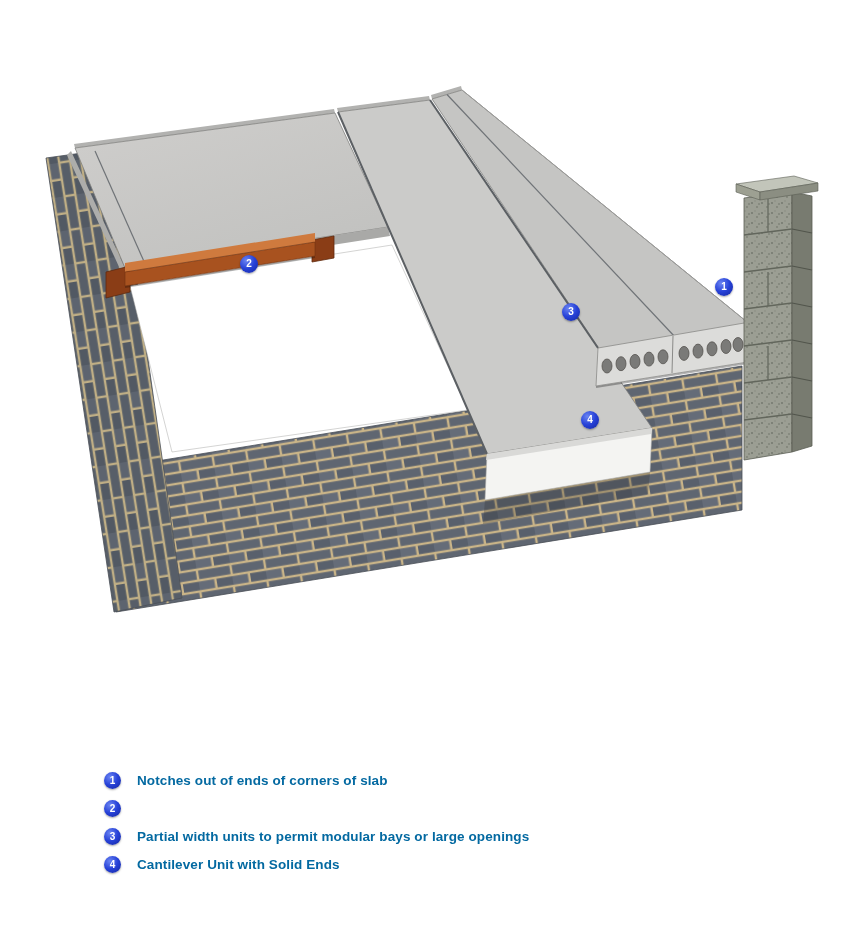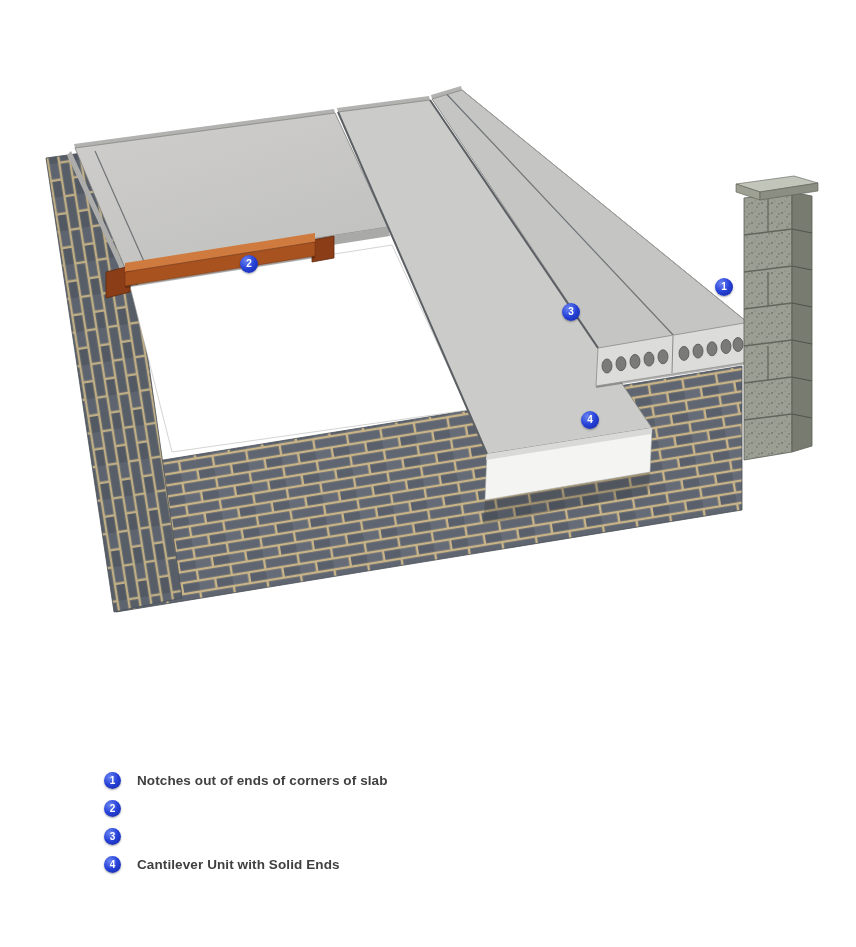--- a/index.html
+++ b/index.html
@@ -15,21 +15,21 @@
     box-shadow:0 1px 2px rgba(0,0,0,0.35);
   }
   .legend{position:absolute;left:104px;top:766px;display:flex;flex-direction:column;}
   .legend-row{display:flex;align-items:center;height:28px;}
   .legend-marker{
     width:17px;height:17px;border-radius:50%;flex:none;margin-right:16px;
     background:radial-gradient(circle at 35% 30%, #6b85f2 0%, #2742d8 48%, #13249e 100%);
     color:#fff;font-weight:bold;font-size:10px;line-height:17px;text-align:center;
     box-shadow:0 1px 2px rgba(0,0,0,0.35);
   }
-  .legend-label{font-weight:700;font-size:13.5px;color:#404040;white-space:nowrap;letter-spacing:.1px;}
+  .legend-label{font-weight:700;font-size:13.5px;color:#0369a1;white-space:nowrap;letter-spacing:.1px;}
 </style>
 </head>
 <body>
 
 <div class="canvas">
 
   <svg class="scene-svg" width="856" height="700" viewBox="0 0 856 700">
     <defs>
       <pattern id="brickFront" width="34" height="22" patternUnits="userSpaceOnUse" patternTransform="rotate(-9.3)">
         <rect width="34" height="22" fill="#c9b488"></rect>
@@ -156,20 +156,21 @@
   <div class="legend">
     <div class="legend-row">
       <div class="legend-marker">1</div>
       <div class="legend-label">Notches out of ends of corners of slab</div>
     </div>
     <div class="legend-row">
       <div class="legend-marker">2</div>
     </div>
     <div class="legend-row">
       <div class="legend-marker">3</div>
+      <div class="legend-label">Partial width units to permit modular bays or large openings</div>
     </div>
     <div class="legend-row">
       <div class="legend-marker">4</div>
       <div class="legend-label">Cantilever Unit with Solid Ends</div>
     </div>
   </div>
 
 </div>
 
 </body></html>

